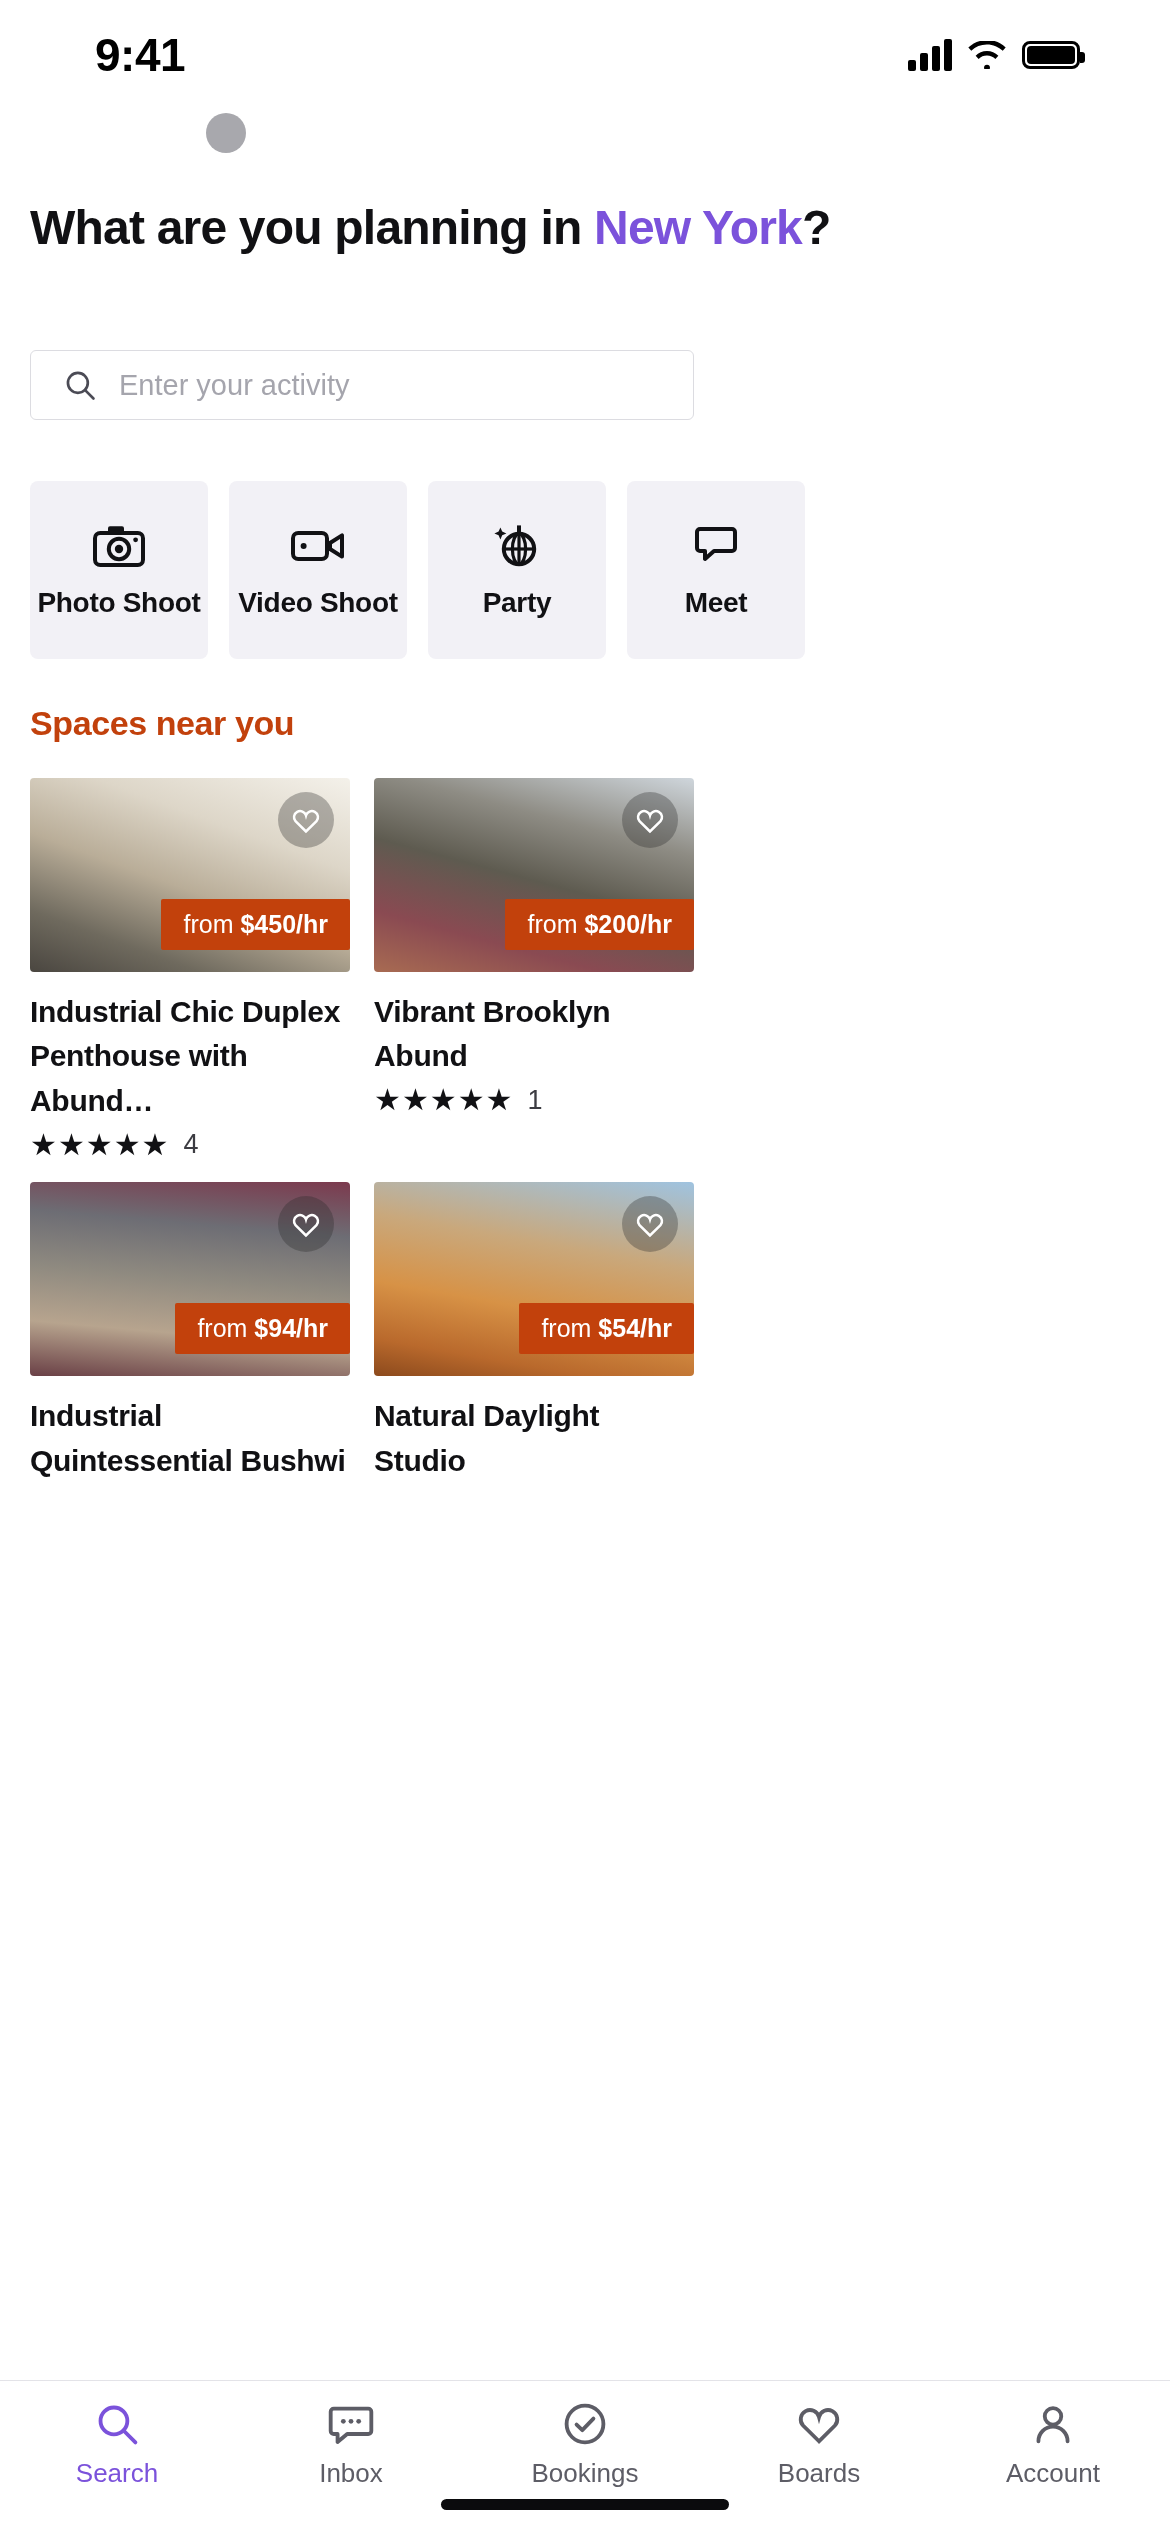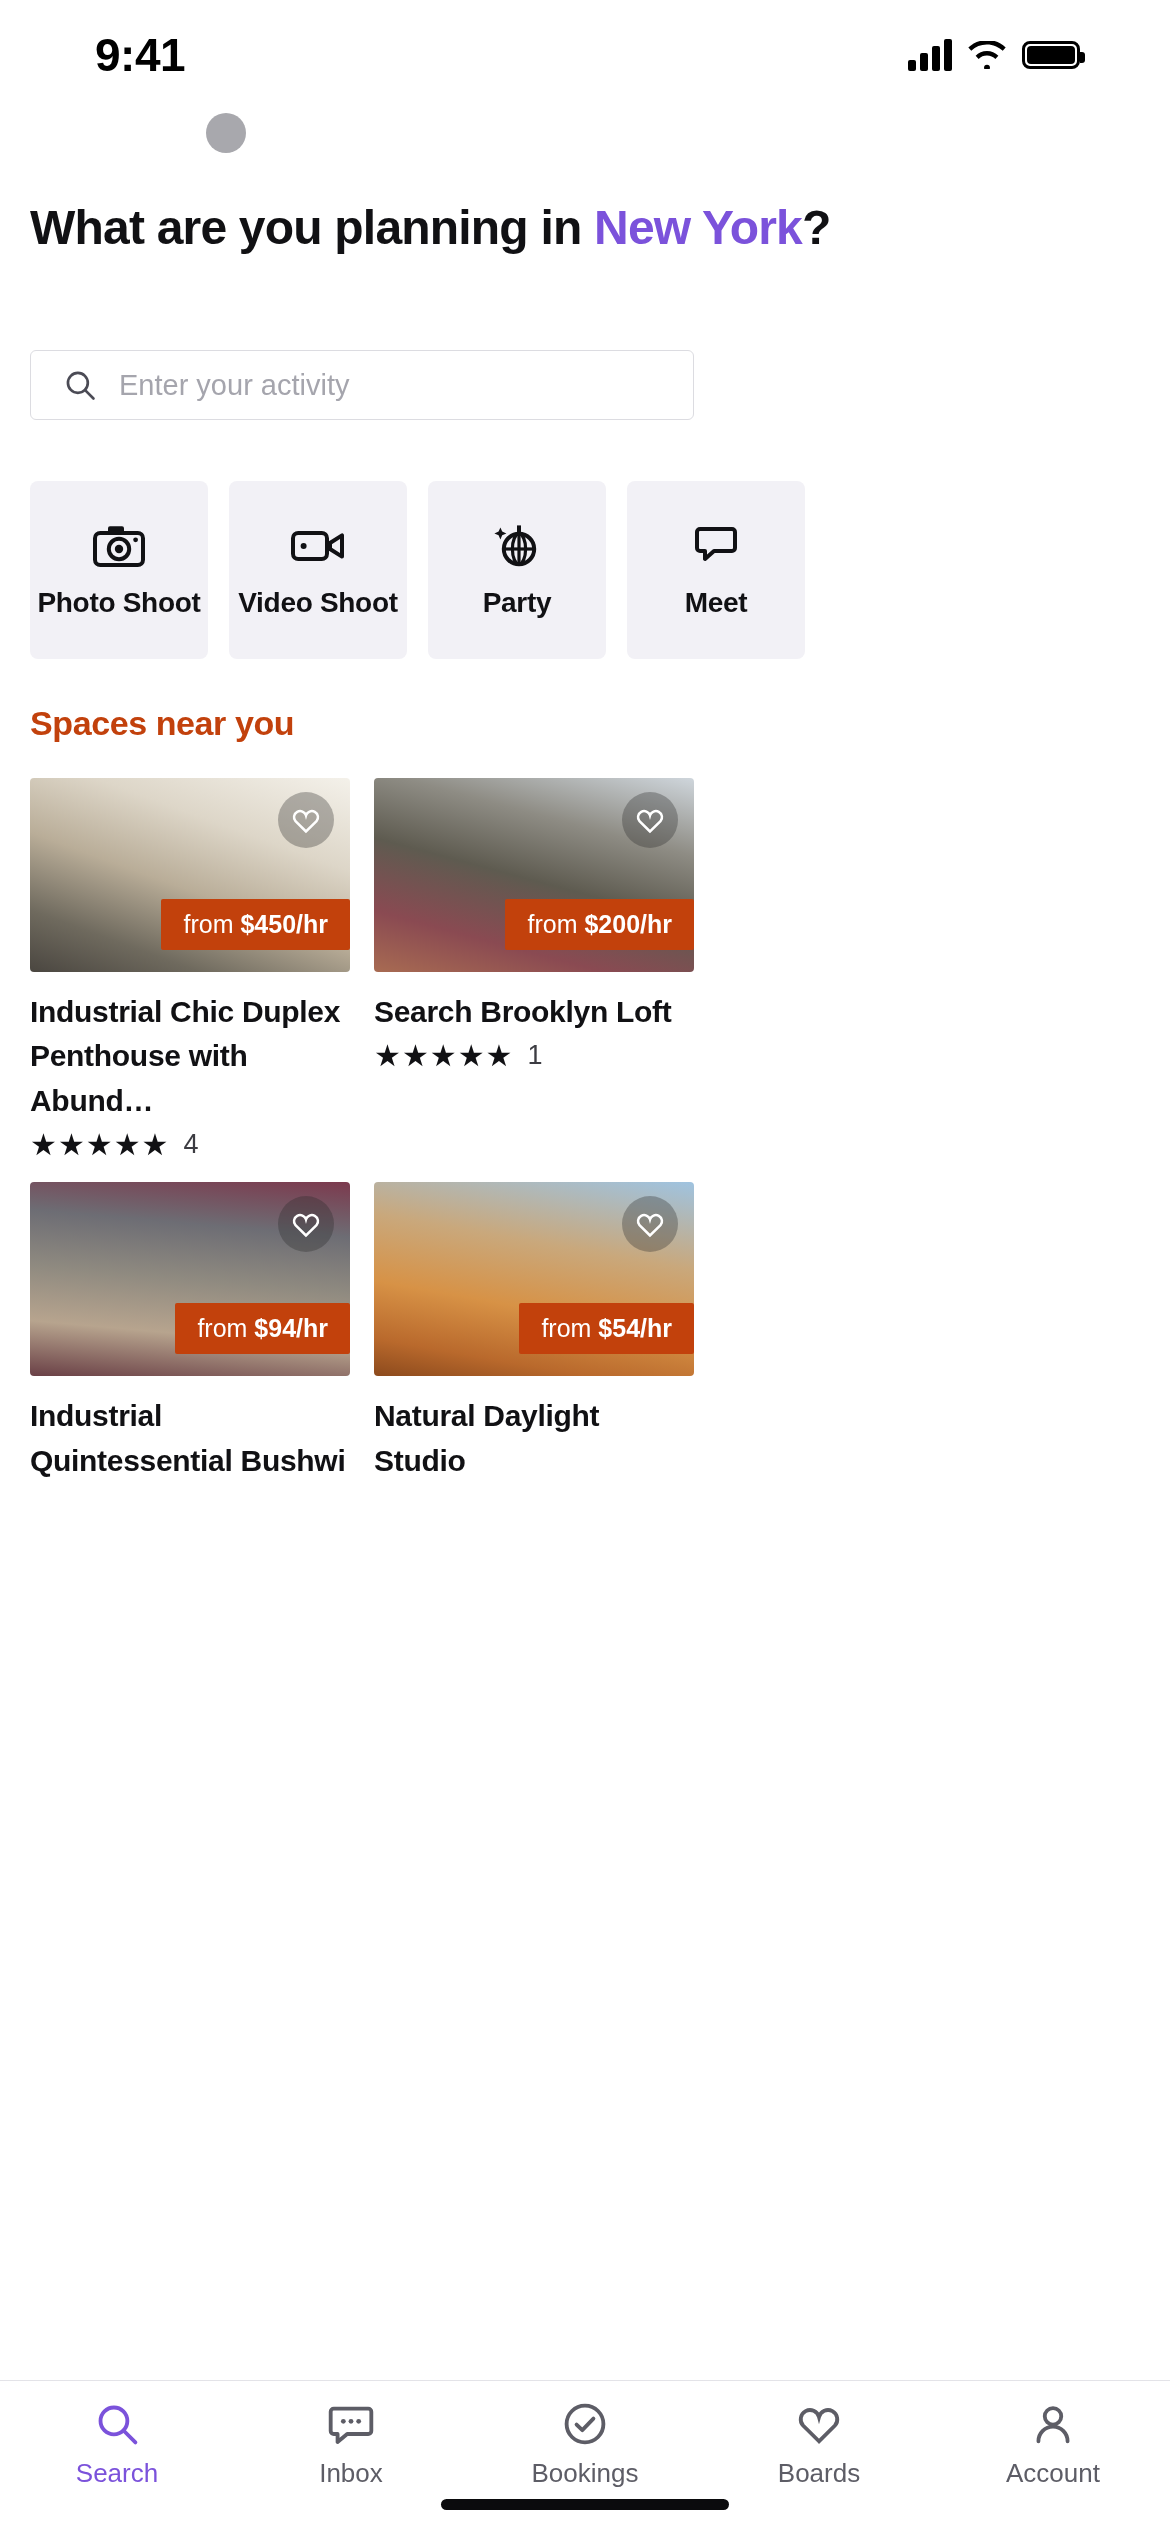--- a/index.html
+++ b/index.html
@@ -287,21 +287,21 @@
         <div class="heart-btn">
           <svg width="30" height="28" viewBox="0 0 24 22">
             <path d="M12 20.2 L3.6 12 a4.9 4.9 0 1 1 8.4-4.6 A4.9 4.9 0 1 1 20.4 12 Z" fill="none" stroke="#fff" stroke-width="2"></path>
           </svg>
         </div>
         <div class="price-pill">
           <span class="lead">from</span>
           <b>$200/hr</b>
         </div>
       </div>
-      <div class="card-title">Search Brooklyn Loft</div>
+      <div class="card-title">Vibrant Brooklyn Abund</div>
       <div class="card-rating">
         <span class="stars">★★★★★</span>
         <span class="rev-count">1</span>
       </div>
     </div>
 
     <div class="card">
       <div class="card-media">
         <div class="photo ph3"></div>
         <div class="heart-btn">

